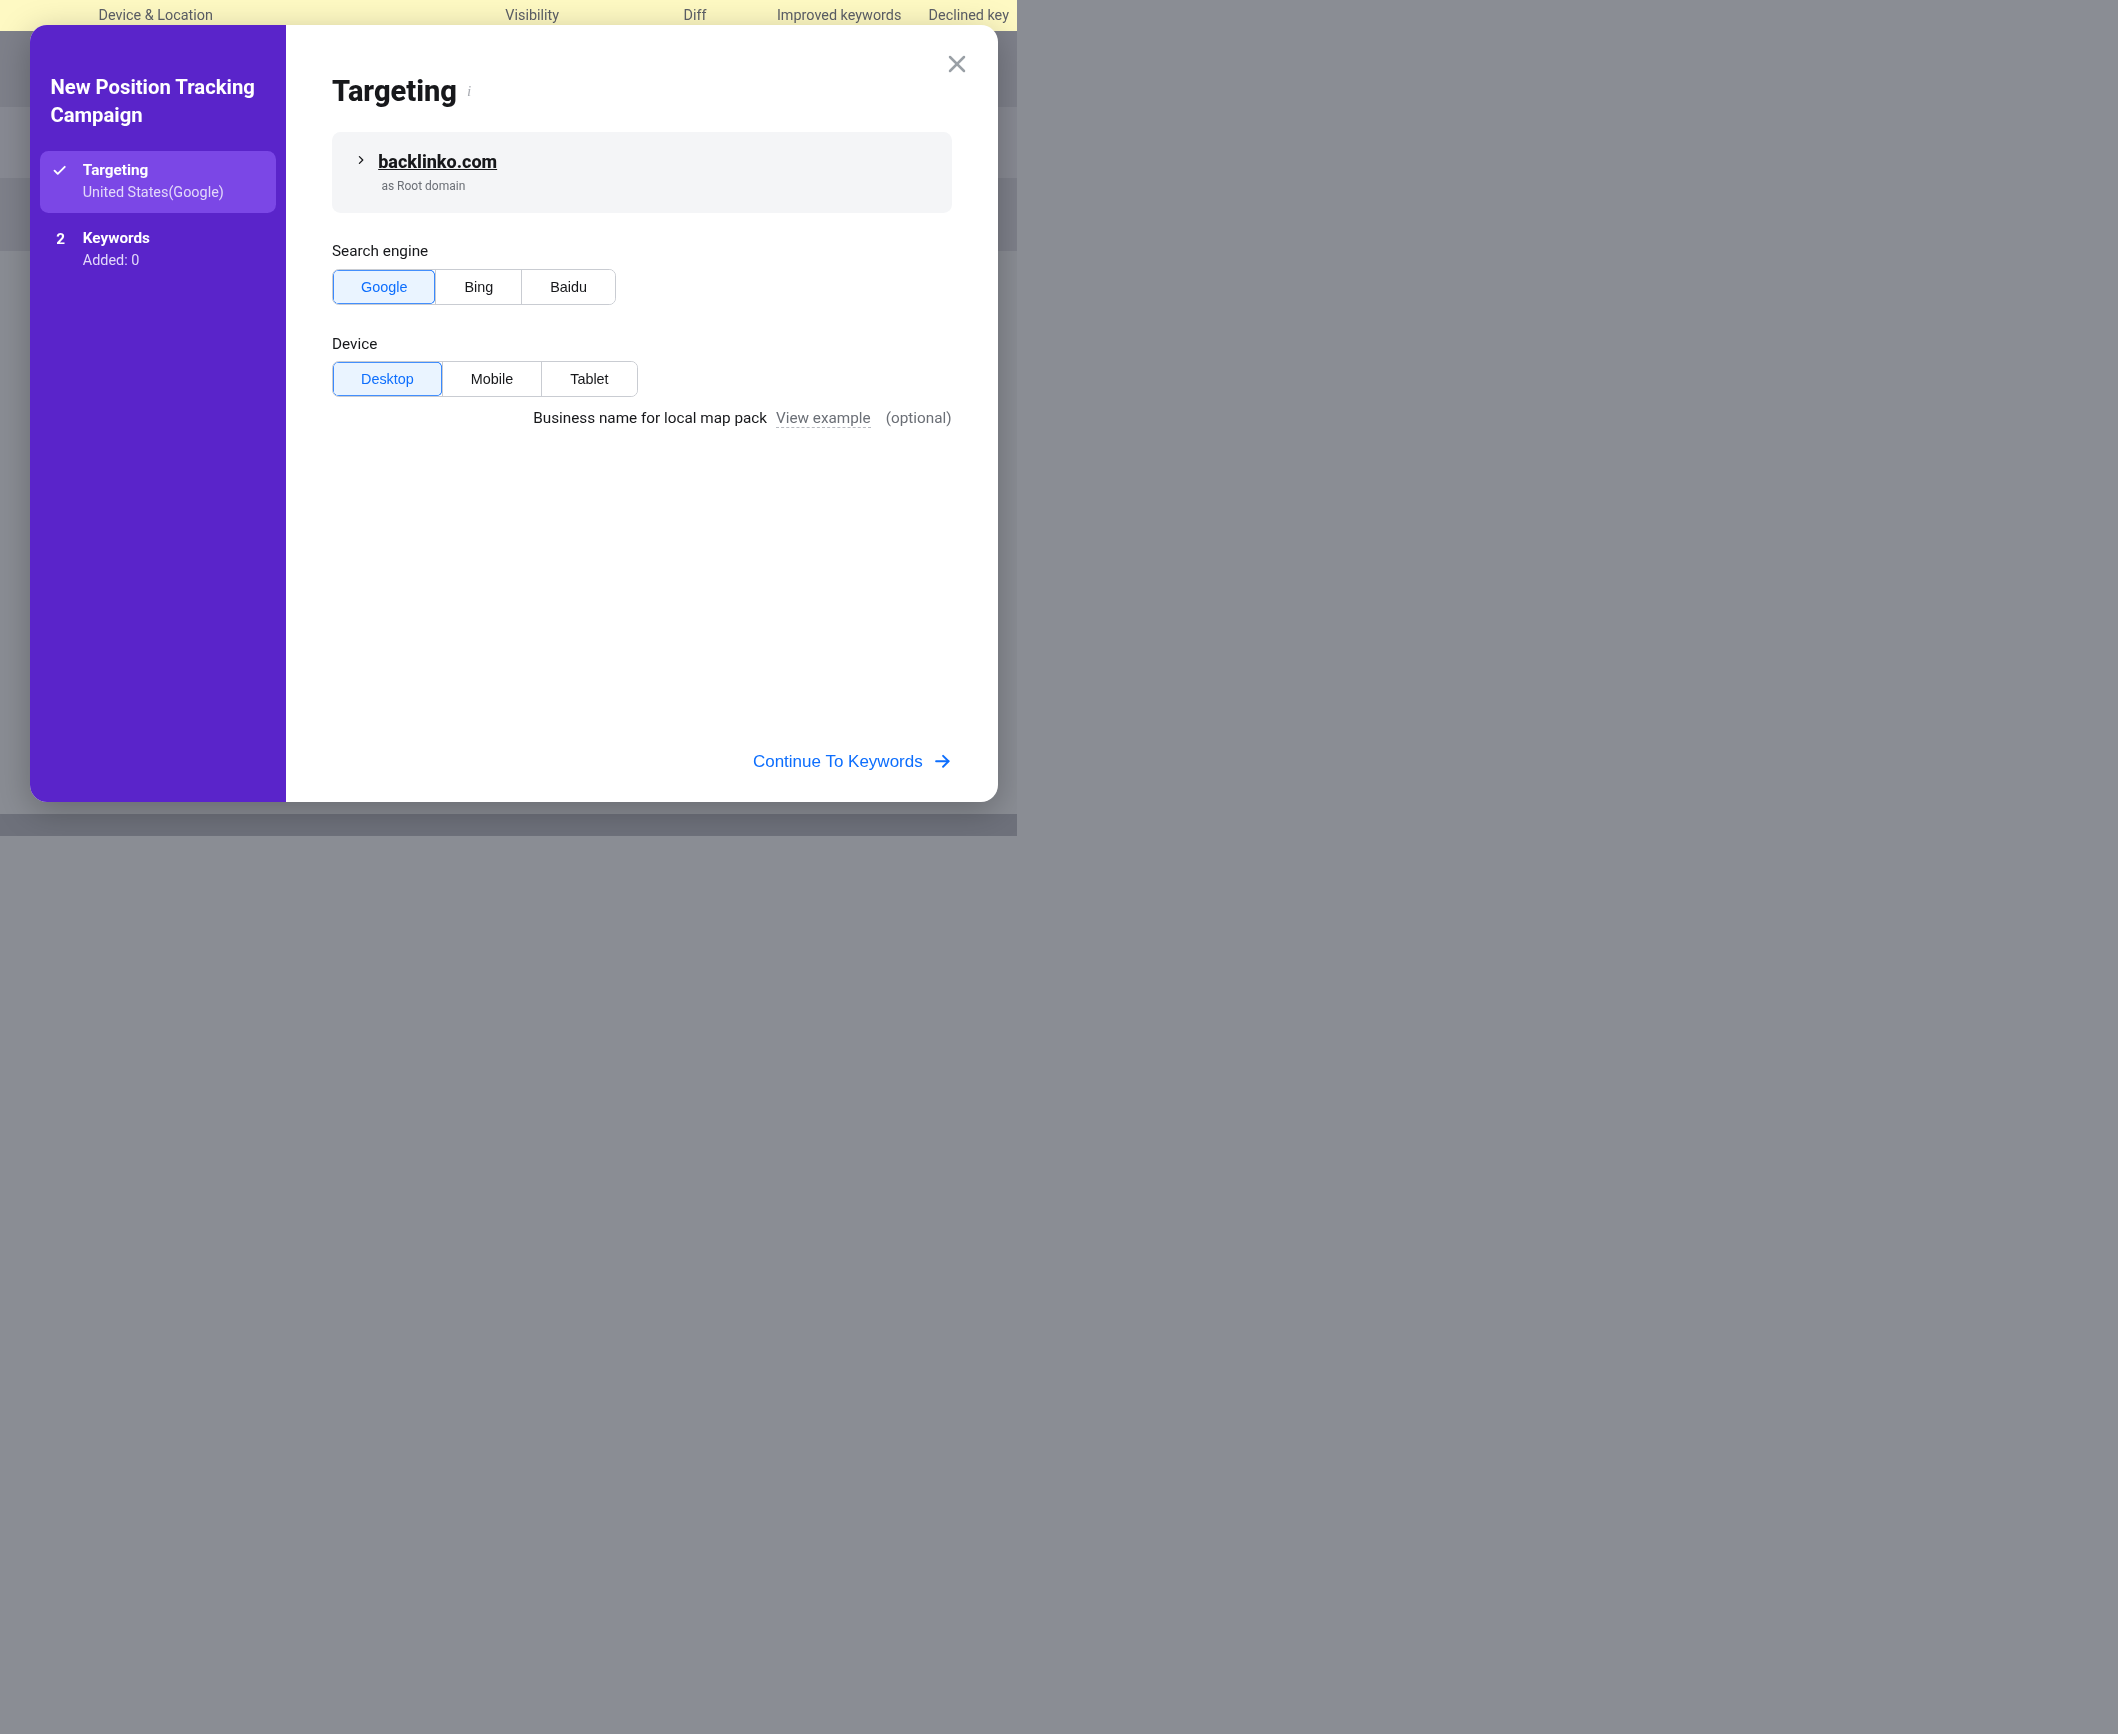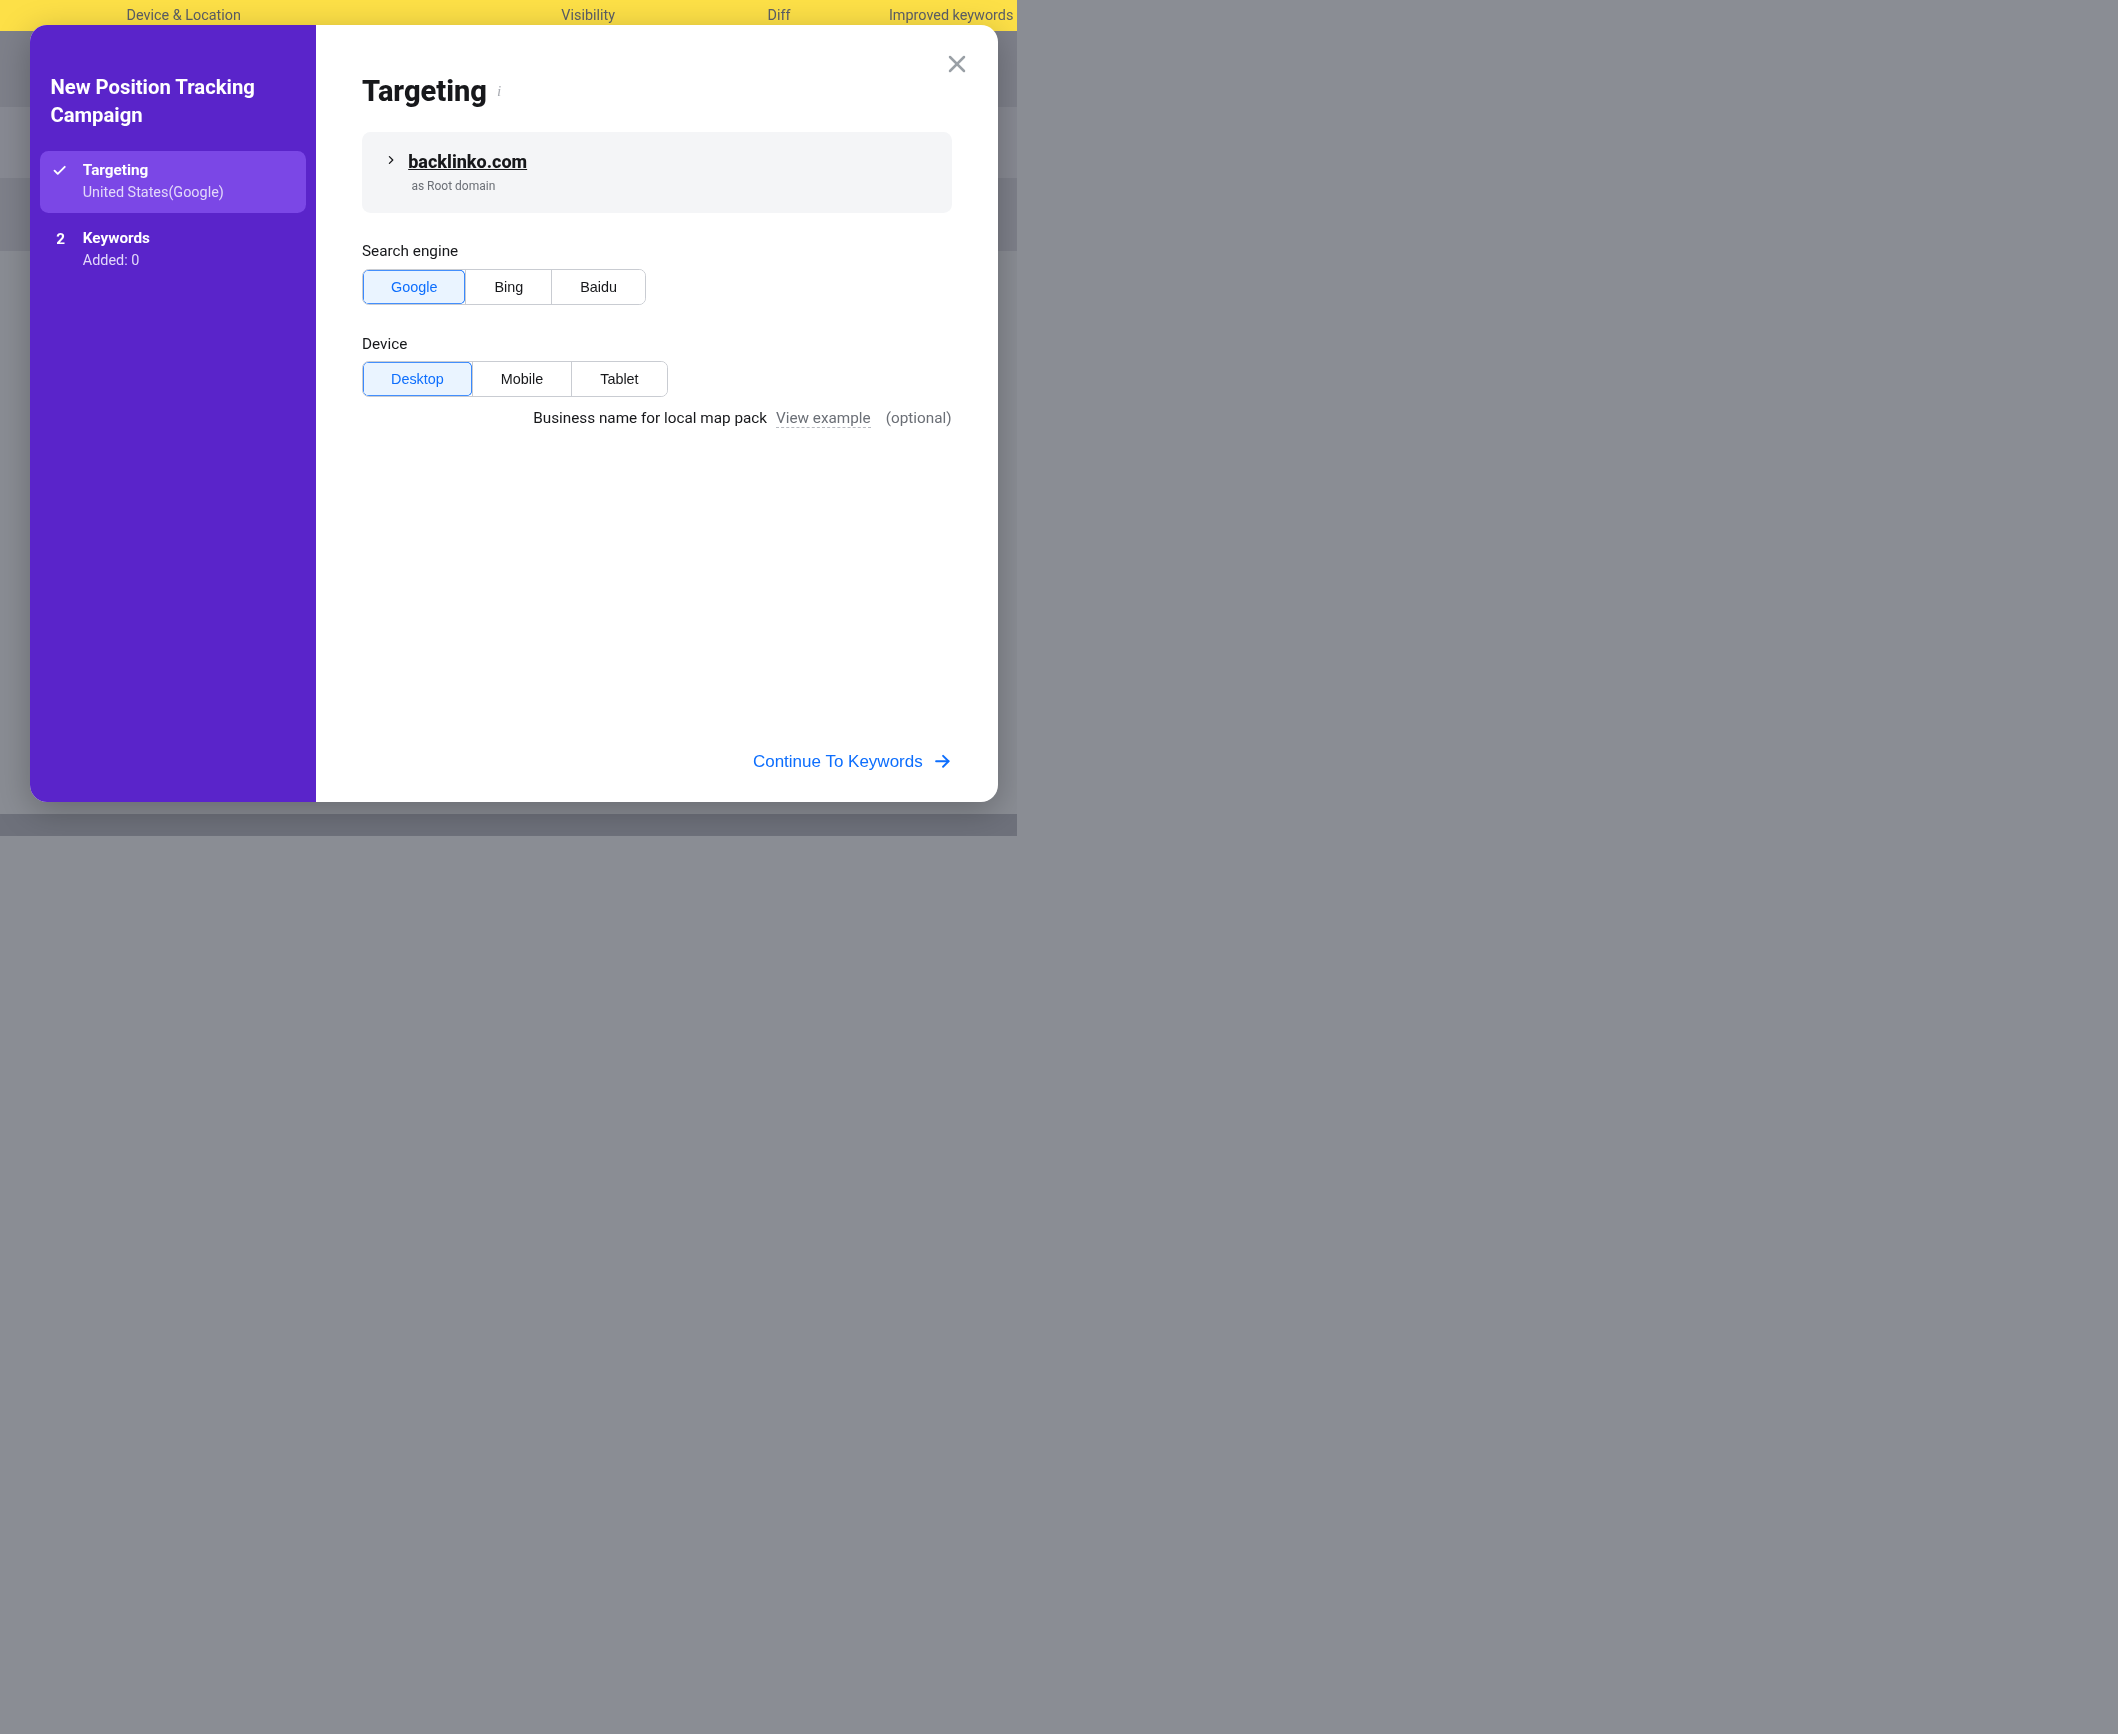--- a/index.html
+++ b/index.html
@@ -10,26 +10,25 @@
       height: 836px;
       position: relative;
       overflow: hidden;
     }
 
     
     .bg-header {
       position: absolute;
       top: 0; left: 0; right: 0;
       height: 30.5px;
-      background: #fde047;
+      background: #fef9c3;
       display: flex;
       align-items: center;
       font-size: 14.4px;
       color: #5c5f66;
-      gap: 28px;
     }
     .bg-header .col { padding: 0 13.6px; }
     .bg-header .c1 { flex: 0 0 85px; background: transparent; }
     .bg-header .c2 { flex: 0 0 322px; }
     .bg-header .c3 { flex: 0 0 186px; text-align: right; padding-right: 34px;}
     .bg-header .c4 { flex: 0 0 127px; text-align: right; }
     .bg-header .c5 { flex: 0 0 195px; text-align: right; }
     .bg-header .c6 { flex: 1; text-align: right; white-space: nowrap; overflow: hidden;}
 
     .bg-strip-a { position:absolute; left:0; right:0; top:30.5px; height:76px; background:#7e808a;}
@@ -45,21 +44,21 @@
       right: 19.5px;
       bottom: 34px;
       background: #fff;
       border-radius: 17px;
       overflow: hidden;
       display: flex;
       box-shadow: 0 8.5px 34px rgba(0,0,0,0.25);
     }
 
     .sidebar {
-      width: 286px;
+      width: 256px;
       background: #5a24ca;
       color: #fff;
       padding: 49px 10.2px 17px 10.2px;
     }
     .sidebar-title {
       font-size: 20.3px;
       font-weight: 700;
       line-height: 1.35;
       padding: 0 10.2px 22px 10.2px;
     }

